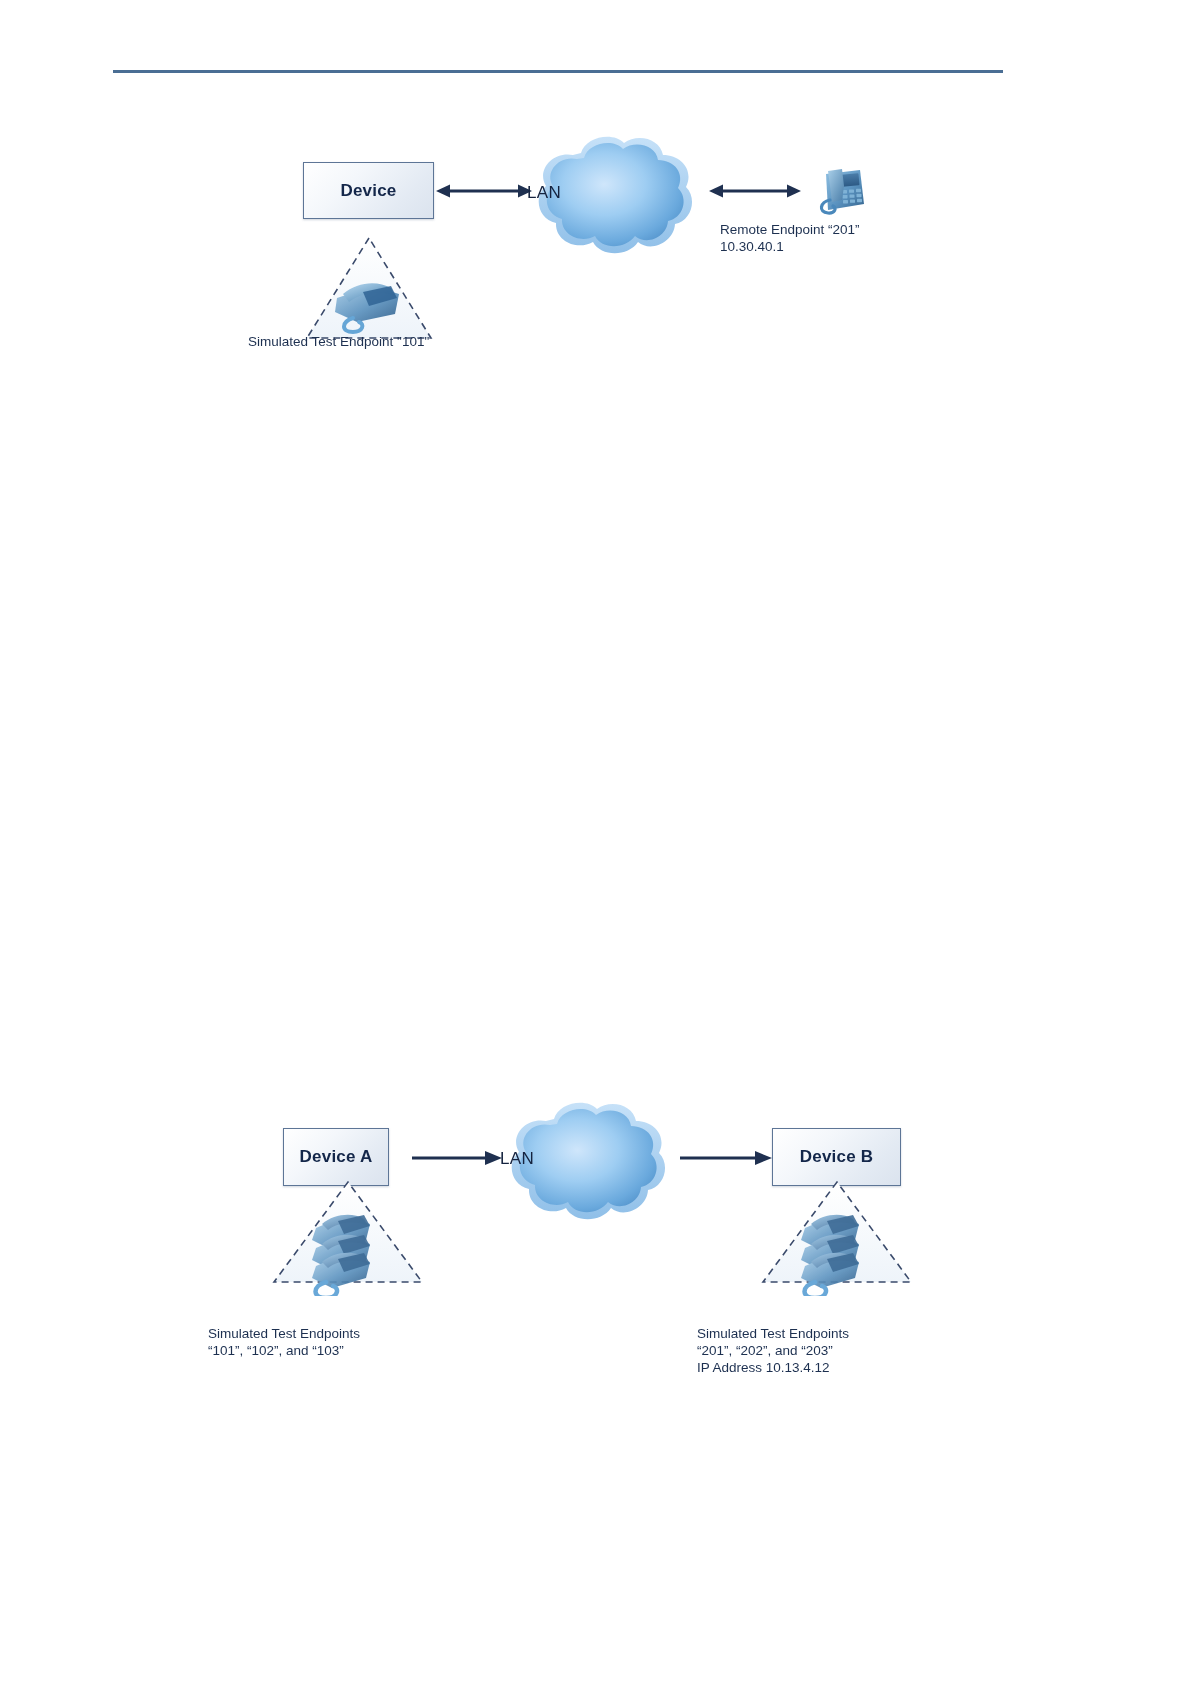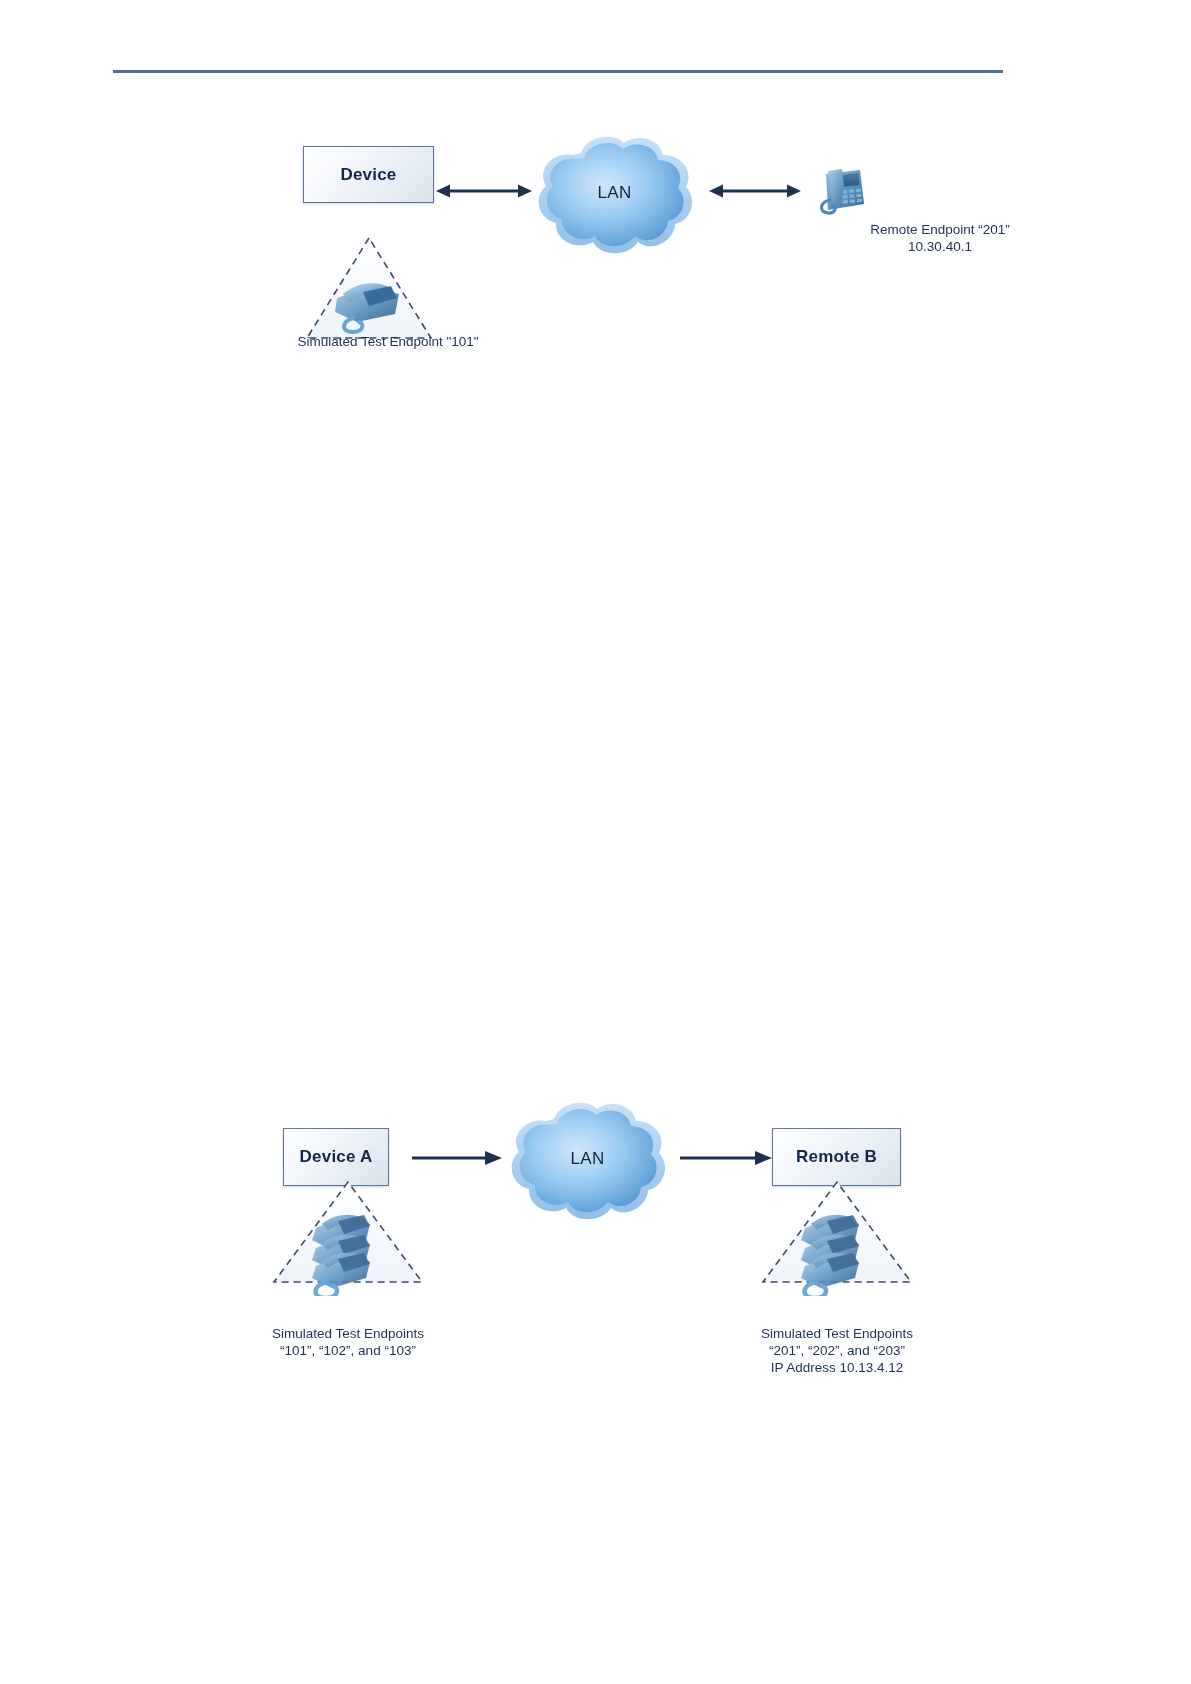--- a/index.html
+++ b/index.html
@@ -55,42 +55,41 @@
 
   
   .cloud-wrap {
     position: absolute;
   }
   .cloud-wrap svg { display: block; }
   .cloud-label {
     position: absolute;
     left: 0;
     right: 0;
-    text-align: center;
+    text-align: left;
     font-size: 17px;
     color: #15233f;
     letter-spacing: 0.3px;
   }
 
   
   .arrow {
     position: absolute;
   }
   .arrow svg { display: block; }
 
   
   .tri-wrap {
     position: absolute;
   }
   .tri-wrap svg { display: block; }
 
   
   .caption {
     position: absolute;
-    text-align: center;
     font-size: 13.5px;
     line-height: 17px;
     color: #1d3050;
     white-space: pre-line;
   }
 
   
   .phone-icon {
     position: absolute;
   }
@@ -98,21 +97,21 @@
 </style>
 </head>
 <body>
 
 <div class="page">
 
   <div class="header-rule"></div>
 
   <div class="figure" style="left:0; top:0; width:1191px; height:380px;">
 
-    <div class="device-box" style="left:303px; top:146px; width:131px; height:57px;">
+    <div class="device-box" style="left:303px; top:162px; width:131px; height:57px;">
       <span class="label">Device</span>
     </div>
 
     <div class="arrow" style="left:436px; top:180px; width:96px; height:22px;">
       <svg width="96" height="22" viewBox="0 0 96 22">
         <line x1="12" y1="11" x2="84" y2="11" stroke="#1f3050" stroke-width="3"></line>
         <path d="M0 11 L14 4.5 L14 17.5 Z" fill="#1f3050"></path>
         <path d="M96 11 L82 4.5 L82 17.5 Z" fill="#1f3050"></path>
       </svg>
     </div>
@@ -300,21 +299,21 @@
     </div>
 
     <div class="arrow" style="left:680px; top:57px; width:92px; height:22px;">
       <svg width="92" height="22" viewBox="0 0 92 22">
         <line x1="0" y1="11" x2="78" y2="11" stroke="#1f3050" stroke-width="3"></line>
         <path d="M92 11 L75 4 L75 18 Z" fill="#1f3050"></path>
       </svg>
     </div>
 
     <div class="device-box" style="left:772px; top:38px; width:129px; height:58px;">
-      <span class="label">Remote B</span>
+      <span class="label">Device B</span>
     </div>
 
     <div class="tri-wrap" style="left:268px; top:88px; width:160px; height:110px;">
       <svg width="160" height="110" viewBox="0 0 160 110">
         <defs>
           <linearGradient id="triFillL" x1="0" y1="0" x2="0" y2="1">
             <stop offset="0%" stop-color="#ffffff"></stop>
             <stop offset="100%" stop-color="#eef4fa"></stop>
           </linearGradient>
         </defs>

